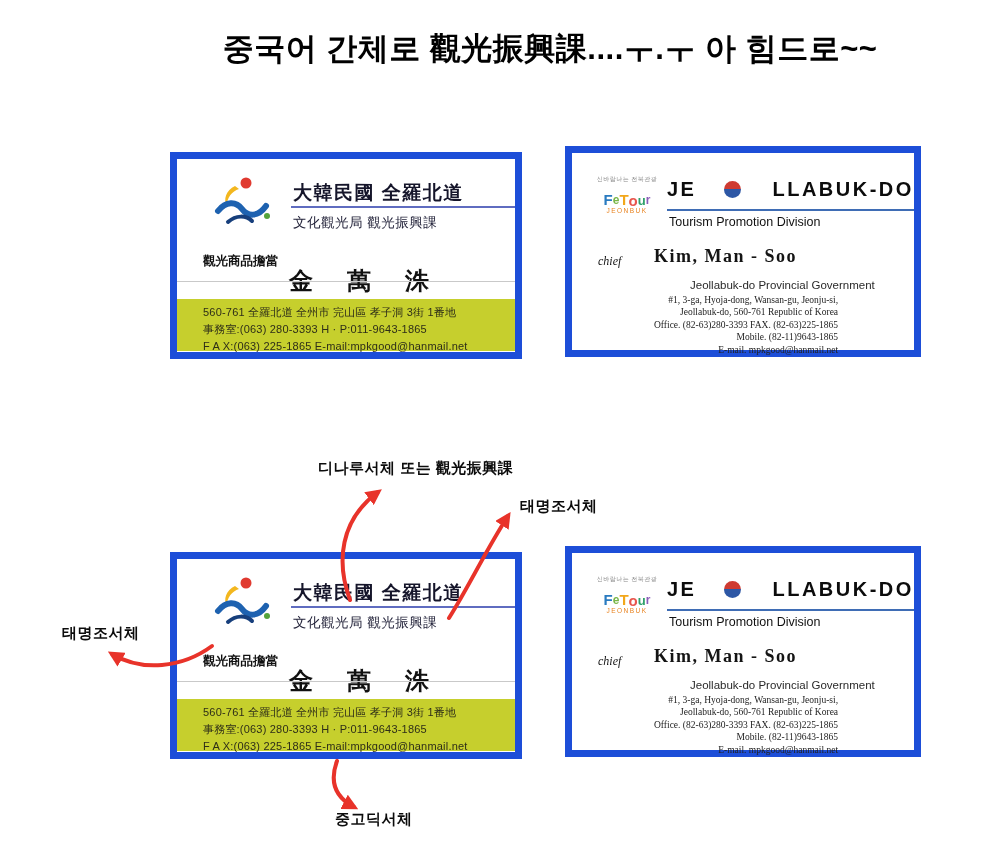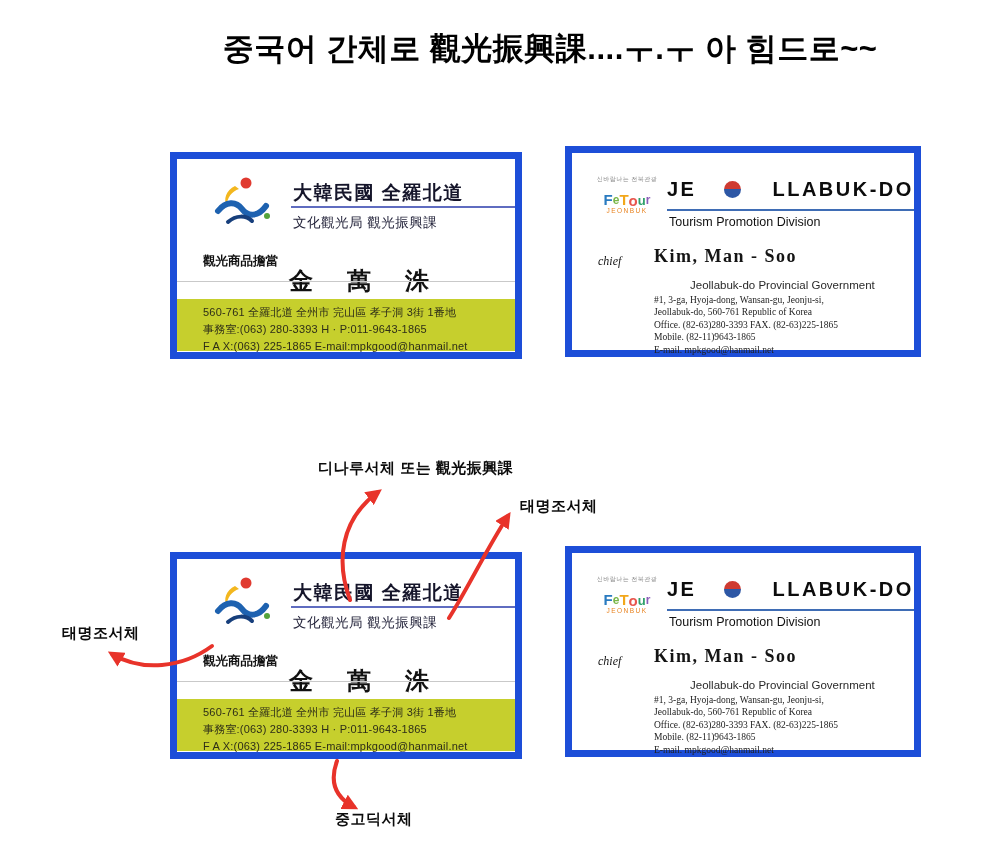--- a/index.html
+++ b/index.html
@@ -52,21 +52,21 @@
   .taegeuk { display:inline-block; width:17px; height:17px; border-radius:50%;
              background:linear-gradient(180deg,#cf3b31 50%,#2d57a5 50%); margin:0 4px 0 1px; }
   .ec-line { position:absolute; left:95px; top:56px; width:247px; height:2px; background:#3f6db5; }
   .ec-division { position:absolute; left:97px; top:62px; font-size:12.5px; color:#101010; }
   .ec-chief { position:absolute; left:26px; top:101px; font-size:12px; font-style:italic;
               font-family:"Liberation Serif","DejaVu Serif",serif; color:#141414; }
   .ec-name { position:absolute; left:82px; top:93px; font-size:18px; font-weight:bold;
              font-family:"Liberation Serif","DejaVu Serif",serif; letter-spacing:1.5px; color:#141414; white-space:nowrap; }
   .ec-org { position:absolute; left:82px; top:126px; font-size:11.5px; color:#2a2a2a; white-space:nowrap;margin-left:36px; }
   .ec-addr { position:absolute; left:82px; top:141px; font-size:9.5px; line-height:12.4px;
-             font-family:"Liberation Serif","DejaVu Serif",serif; color:#222; }
+             font-family:"Liberation Serif","DejaVu Serif",serif; color:#222;text-align:right; }
   .ec-addr div { white-space:nowrap; }
 
   
   .ann { position:absolute; font-size:15px; font-weight:bold; color:#0c0c0c;
          letter-spacing:0.5px; white-space:nowrap; }
   .arrows { position:absolute; left:0; top:0; pointer-events:none; }
   .arrow { stroke:#e8332a; stroke-width:4; fill:none; stroke-linecap:round; }
 </style>
 </head>
 <body>

